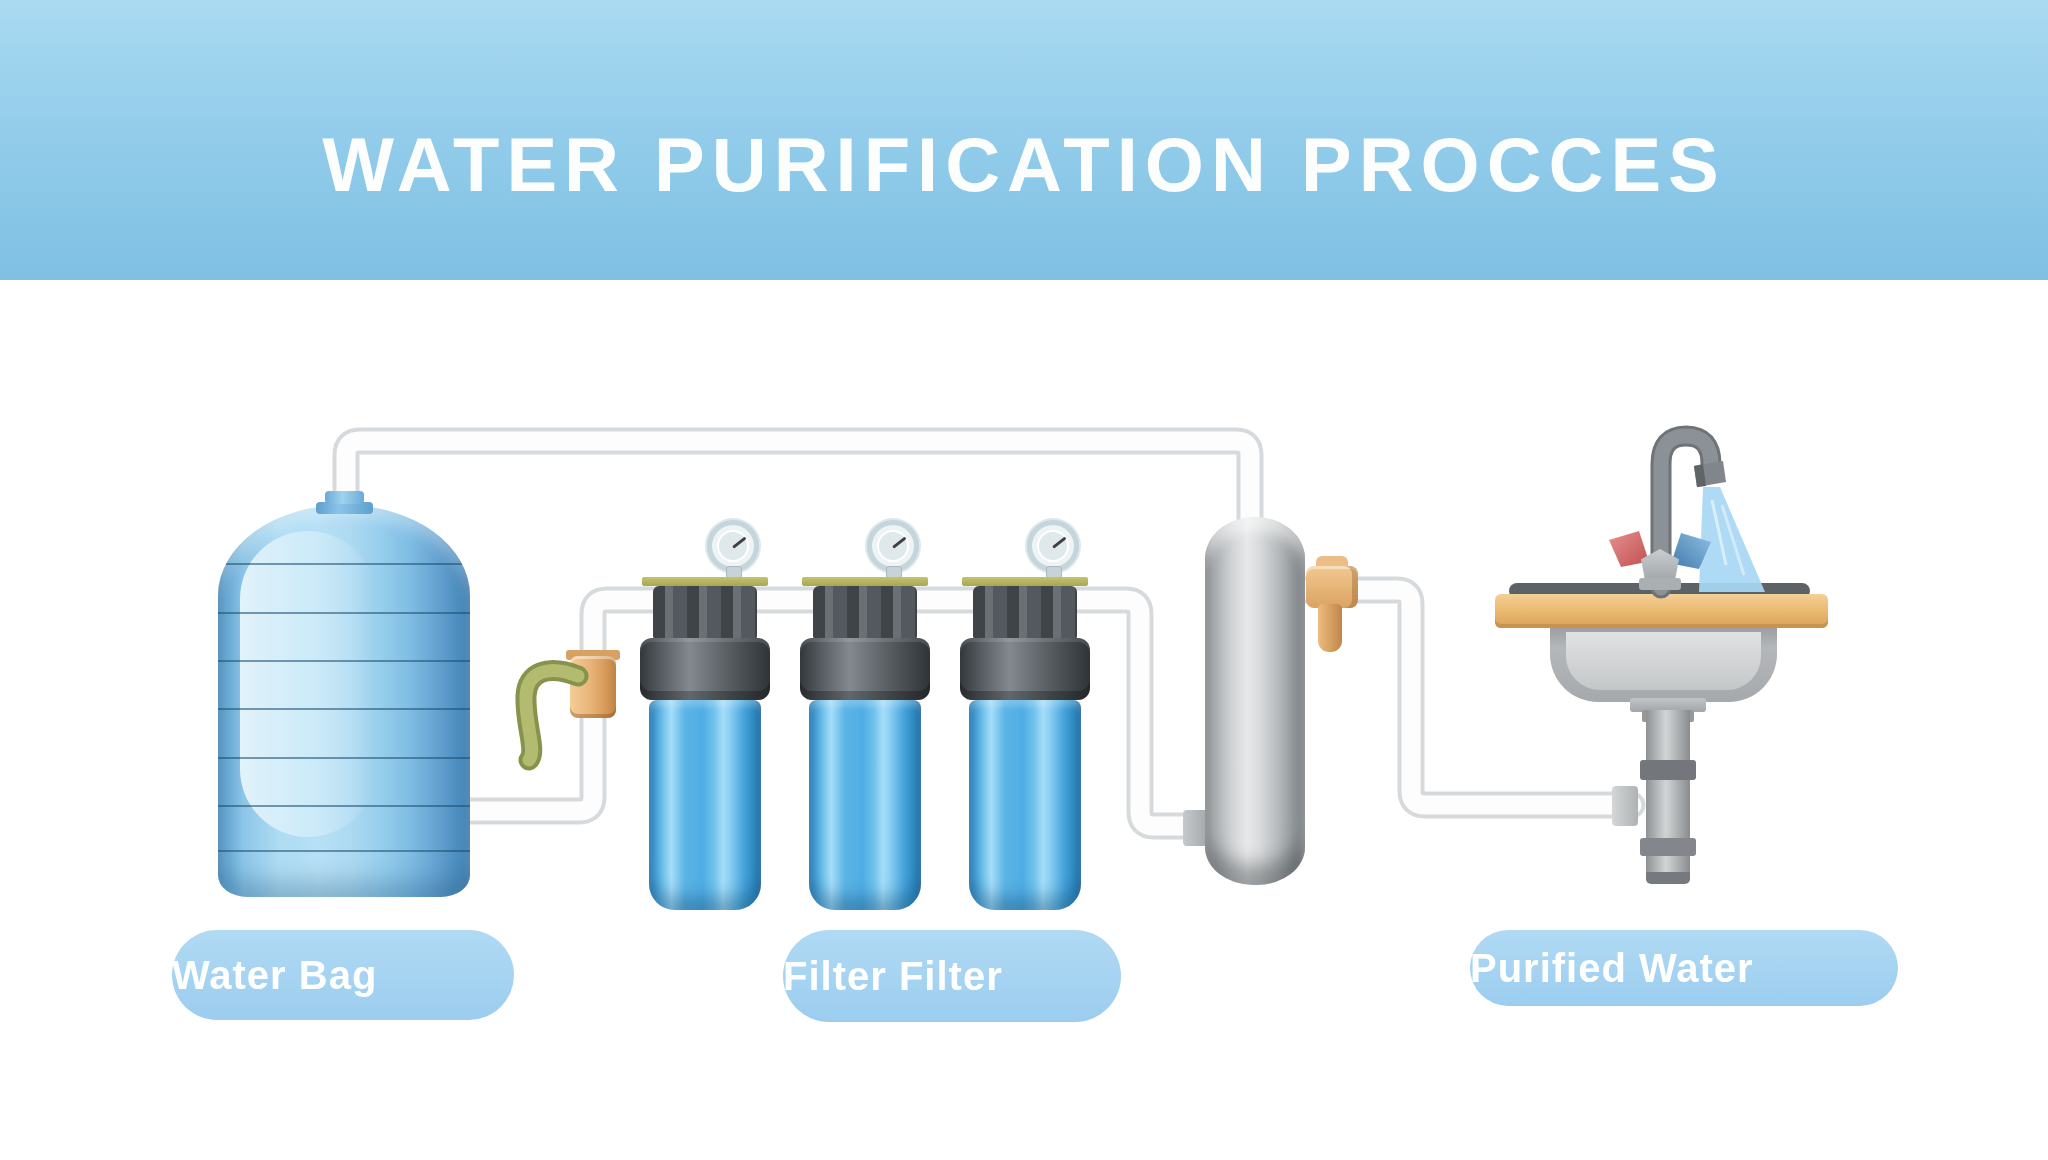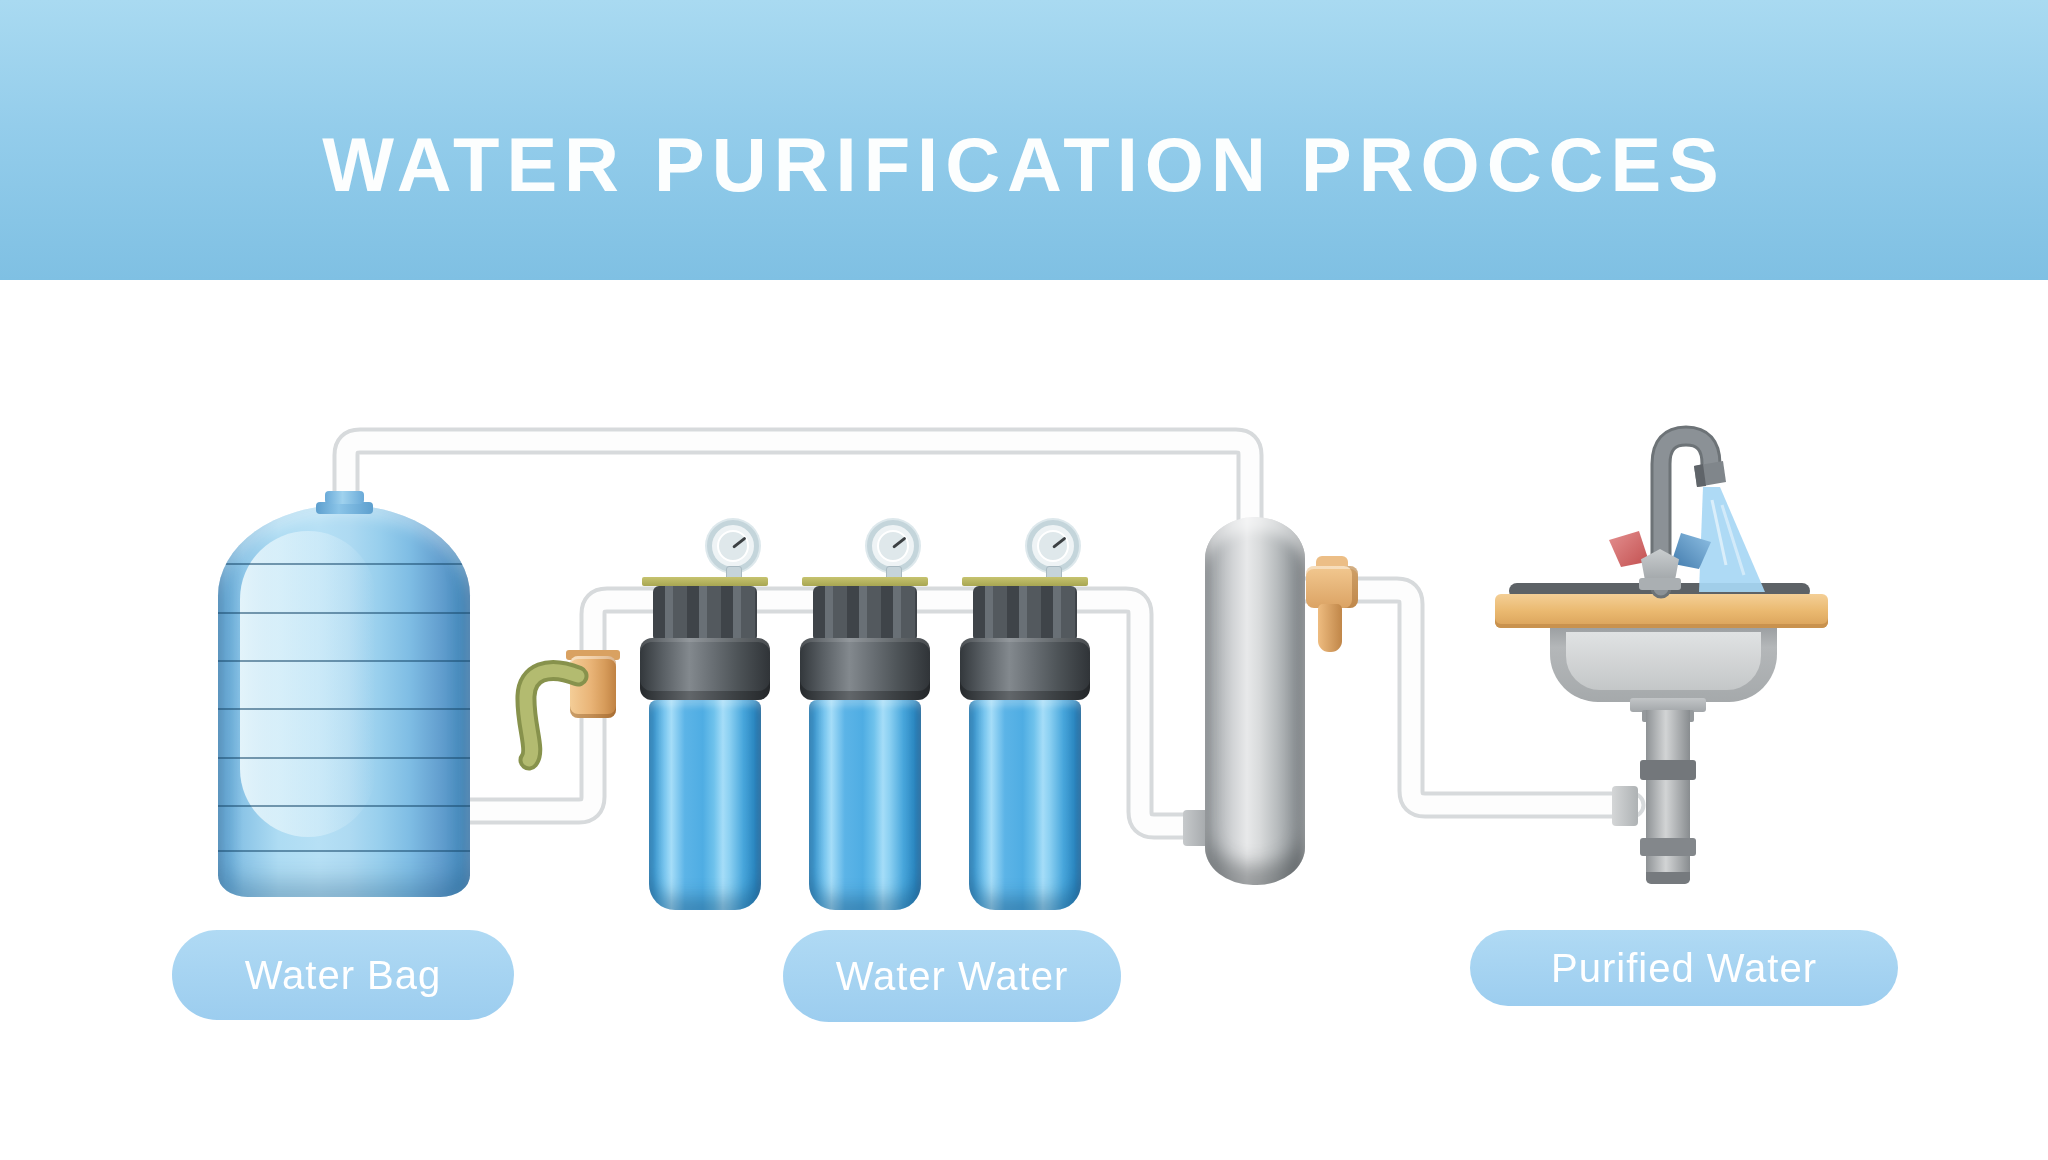--- a/index.html
+++ b/index.html
@@ -94,23 +94,23 @@
     clip-path:polygon(50% 0,100% 30%,88% 100%,12% 100%,0 30%);}
   .h-base{position:absolute;left:1639px;top:578px;width:42px;height:12px;border-radius:3px;background:#aaafb2;}
   .h-red{position:absolute;left:1609px;top:531px;width:40px;height:36px;
     background:linear-gradient(135deg,#e49090,#c24f4f);
     clip-path:polygon(0 25%,75% 0,100% 85%,30% 100%);}
   .h-blue{position:absolute;left:1671px;top:533px;width:40px;height:36px;
     background:linear-gradient(225deg,#8fc0e4,#4079ab);
     clip-path:polygon(25% 0,100% 25%,70% 100%,0 85%);}
 
   
-  .pill{position:absolute;display:flex;align-items:center;justify-content:center;
+  .pill{position:absolute;display:flex;align-items:center;
     background:linear-gradient(180deg,#b0daf4,#9ccdef);border-radius:48px;
-    color:#ffffff;font-size:40px;font-weight:400;letter-spacing:1px;}
+    color:#ffffff;font-size:40px;font-weight:700;letter-spacing:1px;}
   .pill-1{left:172px;top:930px;width:342px;height:90px;}
   .pill-2{left:783px;top:930px;width:338px;height:92px;}
   .pill-3{left:1470px;top:930px;width:428px;height:76px;}
 
   .z1{z-index:1}.z2{z-index:2}.z3{z-index:3}.z4{z-index:4}.z5{z-index:5}.z6{z-index:6}
 </style>
 </head>
 <body>
 
 <div id="stage">
@@ -222,19 +222,19 @@
 
   <div class="h-red z5"></div>
   <div class="h-blue z5"></div>
   <div class="h-center z5"></div>
   <div class="h-base z5"></div>
 
   <div class="pill pill-1 z6">
     <span>Water Bag</span>
   </div>
   <div class="pill pill-2 z6">
-    <span>Water Water</span>
+    <span>Filter Filter</span>
   </div>
   <div class="pill pill-3 z6">
     <span>Purified Water</span>
   </div>
 
 </div>
 
 </body></html>

